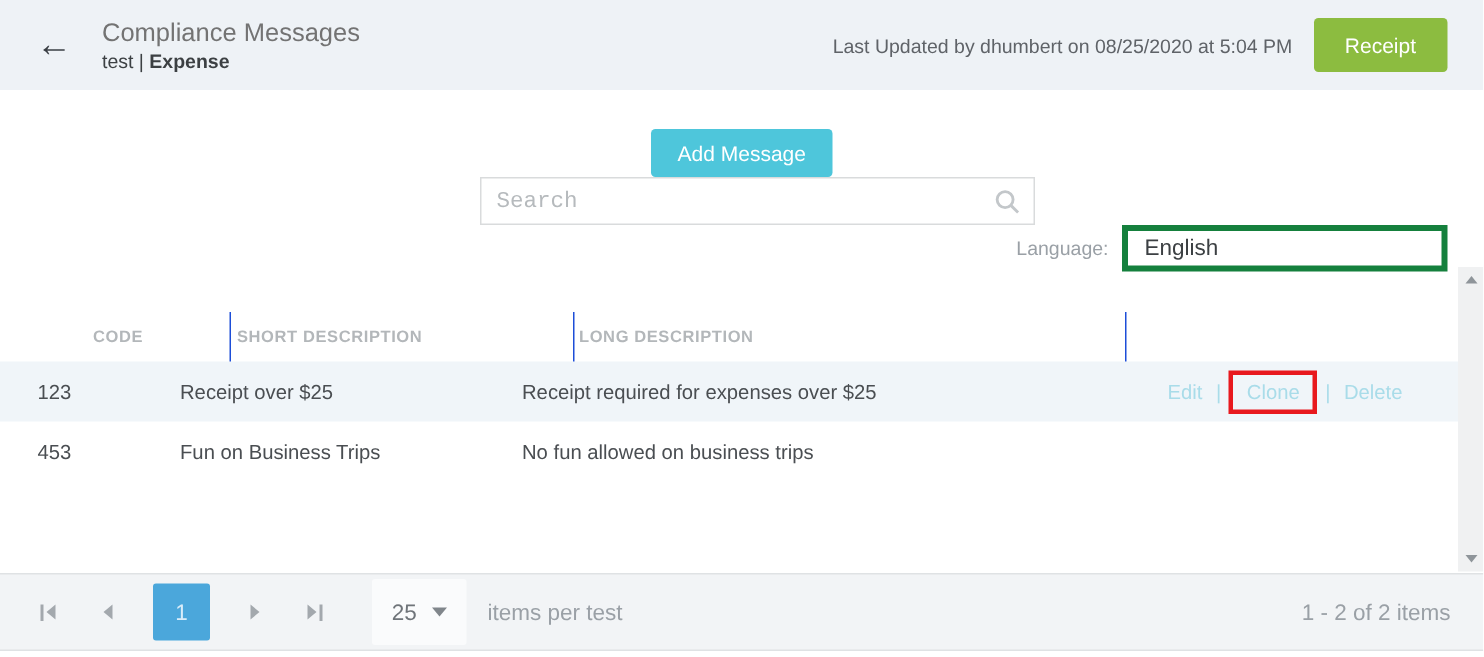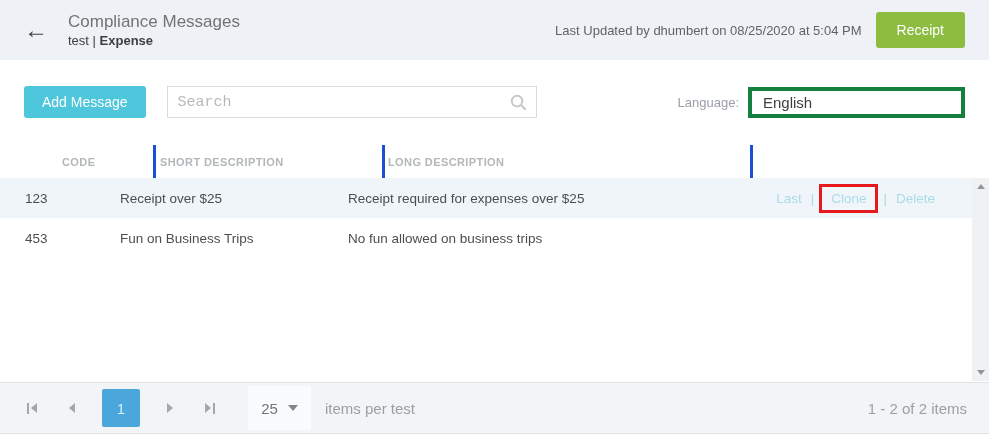--- a/index.html
+++ b/index.html
@@ -12,21 +12,21 @@
   .back-arrow { font-size:24px; color:#3a3f44; margin-right:20px; cursor:pointer; line-height:1; }
   .title-block h1 { font-size:17px; font-weight:400; color:#737373; line-height:1.15; }
   .subtitle { font-size:13px; color:#3c4043; margin-top:2px; }
   .subtitle b { font-weight:700; }
   .top-right { margin-left:auto; display:flex; align-items:center; }
   .last-updated { font-size:13px; color:#5f6368; margin-right:14px; }
   .publish-btn { background:#8cbc40; color:#fff; border:none; border-radius:3px; font-size:14px;
                  padding:10px 21px; cursor:pointer; font-family:inherit; }
 
   
-  .toolbar { margin-top:26px; padding:0 24px; display:flex; align-items:center; }
+  .toolbar { margin-top:26px; padding:0 24px; display:flex; align-items:center;flex-direction:column; }
   .add-btn { background:#4ec6db; color:#fff; border:none; border-radius:3px; font-size:14px;
              height:32px; padding:0 18px; cursor:pointer; font-family:inherit; }
   .search-wrap { position:relative; margin-left:21px; width:370px; height:32px;
                  border:1px solid #d9dbdc; background:#fff; }
   .search-wrap input { width:100%; height:100%; border:none; outline:none; font-size:15px;
                        padding:0 34px 0 10px; color:#3c4043; font-family:Liberation Mono, monospace; background:transparent; }
   .search-wrap input::placeholder { color:#b6babd; }
   .search-icon { position:absolute; right:8px; top:6px; }
   .lang-wrap { margin-left:auto; display:flex; align-items:center; }
   .lang-label { font-size:13px; color:#9aa0a6; margin-right:9px; }
@@ -38,21 +38,21 @@
   .g-head { display:flex; height:33px; color:#b3b7ba; font-size:11px; font-weight:700;
             letter-spacing:.4px;margin-left:37px; }
   .g-head > div { display:flex; align-items:center; }
   .g-row { display:flex; height:40px; font-size:13.5px; color:#4a4e52; }
   .g-row > div { display:flex; align-items:center; }
   .g-row.highlighted { background:#f0f5f9; }
   .c-code  { width:116px; padding-left:25px; }
   .c-short { width:229px; padding-left:4px; }
   .c-long  { flex:1; padding-left:3px; }
   .c-actions { width:222px; justify-content:flex-end; padding-right:37px; }
-  .g-head .c-short, .g-head .c-long, .g-head .c-actions { border-left:3px solid #1d4ed8; }
+  .g-head .c-short, .g-head .c-long, .g-head .c-actions { border-left:1px solid #1d4ed8; }
   .action-link { color:#a9dce9; cursor:pointer; }
   .action-sep { color:#a9dce9; margin:0 9px; }
   .action-link.annotated { border:3px solid #e8191e; padding:4px 9px; margin:0 -4px; }
 
   
   .scrollbar { position:absolute; top:178px; right:0; width:17px; height:203px; background:#f0f1f2;
                display:flex; flex-direction:column; justify-content:space-between; align-items:center;
                padding:6px 0; }
   .tri-up   { width:0; height:0; border-left:4px solid transparent; border-right:4px solid transparent;
               border-bottom:5px solid #8f959a; }
@@ -122,21 +122,21 @@
       <div class="c-short">SHORT DESCRIPTION</div>
       <div class="c-long">LONG DESCRIPTION</div>
       <div class="c-actions"></div>
     </div>
     <div id="grid-rows">
         <div class="g-row highlighted">
       <div class="c-code">123</div>
       <div class="c-short">Receipt over $25</div>
       <div class="c-long">Receipt required for expenses over $25</div>
       <div class="c-actions">
-            <span class="action-link">Last</span>
+            <span class="action-link">Edit</span>
             <span class="action-sep">|</span>
             <span class="action-link annotated" style="border-color: rgb(232, 25, 30);">Clone</span>
             <span class="action-sep">|</span>
             <span class="action-link">Delete</span>
           </div>
     </div>
         <div class="g-row">
       <div class="c-code">453</div>
       <div class="c-short">Fun on Business Trips</div>
       <div class="c-long">No fun allowed on business trips</div>

